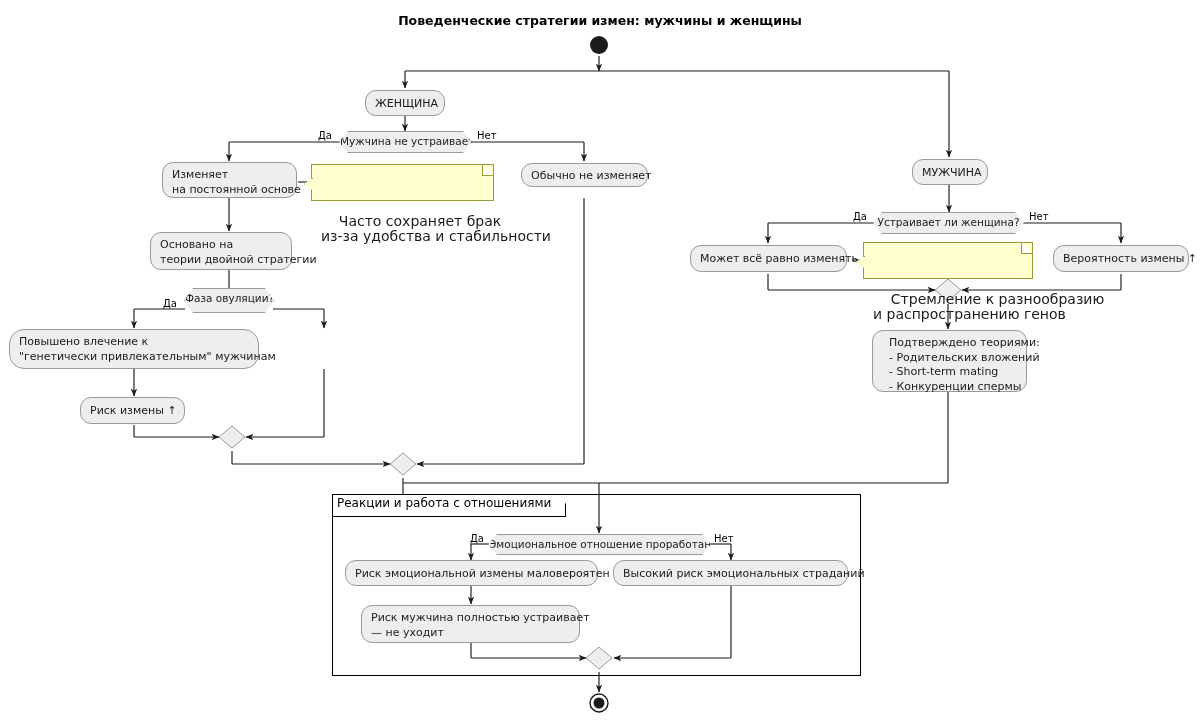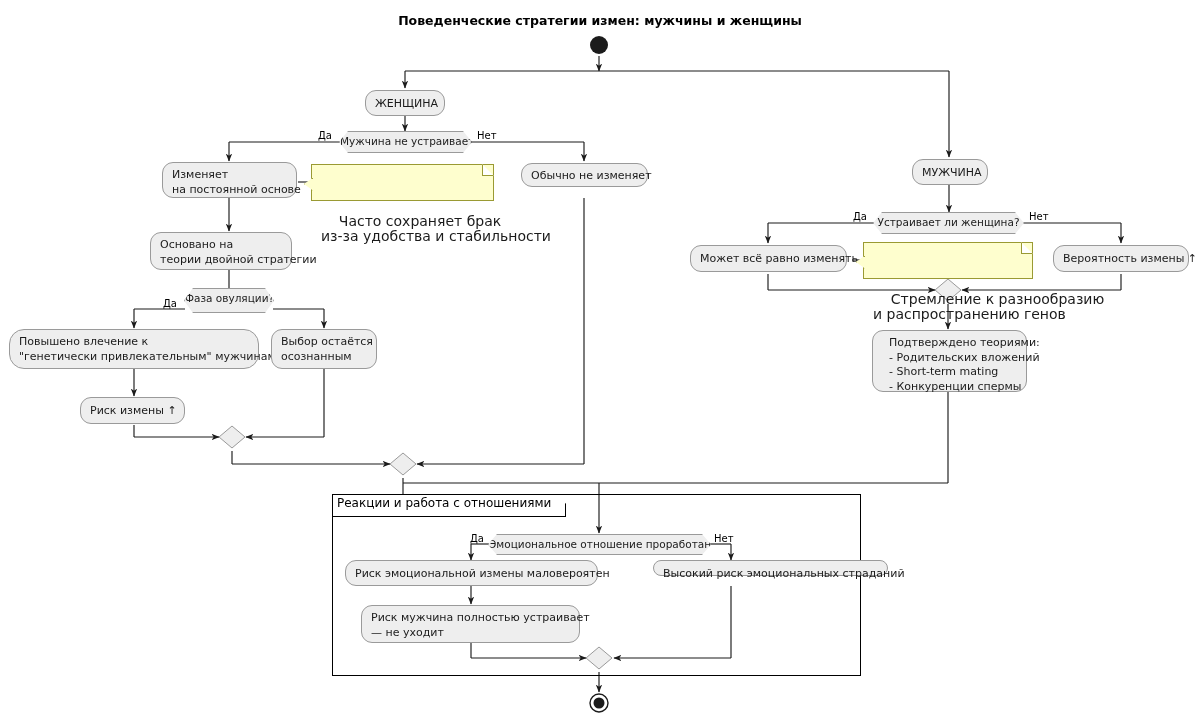--- a/index.html
+++ b/index.html
@@ -185,22 +185,20 @@
 теории двойной стратегии</div>
 
   <div class="dec" style="left:184px;top:288px;width:90px;height:25px;">
     <span>Фаза овуляции?</span>
   </div>
   <div class="glab" style="left:163px;top:298px;">Да</div>
 
   <div class="act" style="left:9px;top:329px;width:250px;height:40px;border-radius:15px;">Повышено влечение к
 "генетически привлекательным" мужчинам</div>
 
-  <div class="act" style="left:271px;top:329px;width:106px;height:40px;">Выбор остаётся
-осознанным</div>
 
   <div class="act c" style="left:80px;top:397px;width:105px;height:27px;line-height:15px;">Риск измены ↑</div>
 
   <div class="act c" style="left:912px;top:159px;width:76px;height:26px;line-height:16px;">МУЖЧИНА</div>
 
   <div class="dec" style="left:873px;top:212px;width:151px;height:22px;">
     <span>Устраивает ли женщина?</span>
   </div>
   <div class="glab" style="left:853px;top:211px;">Да</div>
   <div class="glab" style="left:1029px;top:211px;">Нет</div>
@@ -225,18 +223,18 @@
   <div class="ptitle" style="left:332px;top:494px;height:22px;">Реакции и работа с отношениями</div>
 
   <div class="dec" style="left:488px;top:534px;width:223px;height:21px;">
     <span>Эмоциональное отношение проработано?</span>
   </div>
   <div class="glab" style="left:470px;top:533px;">Да</div>
   <div class="glab" style="left:714px;top:533px;">Нет</div>
 
   <div class="act c" style="left:345px;top:560px;width:253px;height:26px;line-height:15px;">Риск эмоциональной измены маловероятен</div>
 
-  <div class="act c" style="left:613px;top:560px;width:235px;height:16px;line-height:15px;margin-left:40px;">Высокий риск эмоциональных страданий</div>
+  <div class="act c" style="left:613px;top:560px;width:235px;height:26px;line-height:15px;">Высокий риск эмоциональных страданий</div>
 
   <div class="act" style="left:361px;top:605px;width:219px;height:38px;">Риск мужчина полностью устраивает
 — не уходит</div>
 
 </div>
 
 </body></html>

